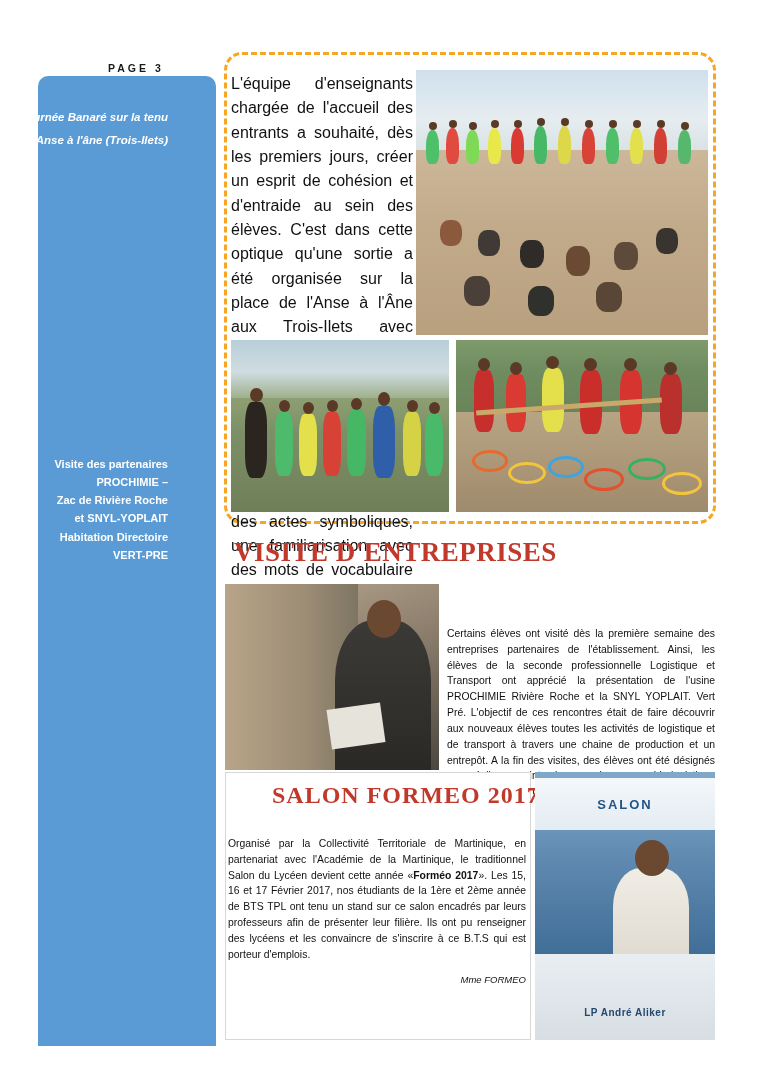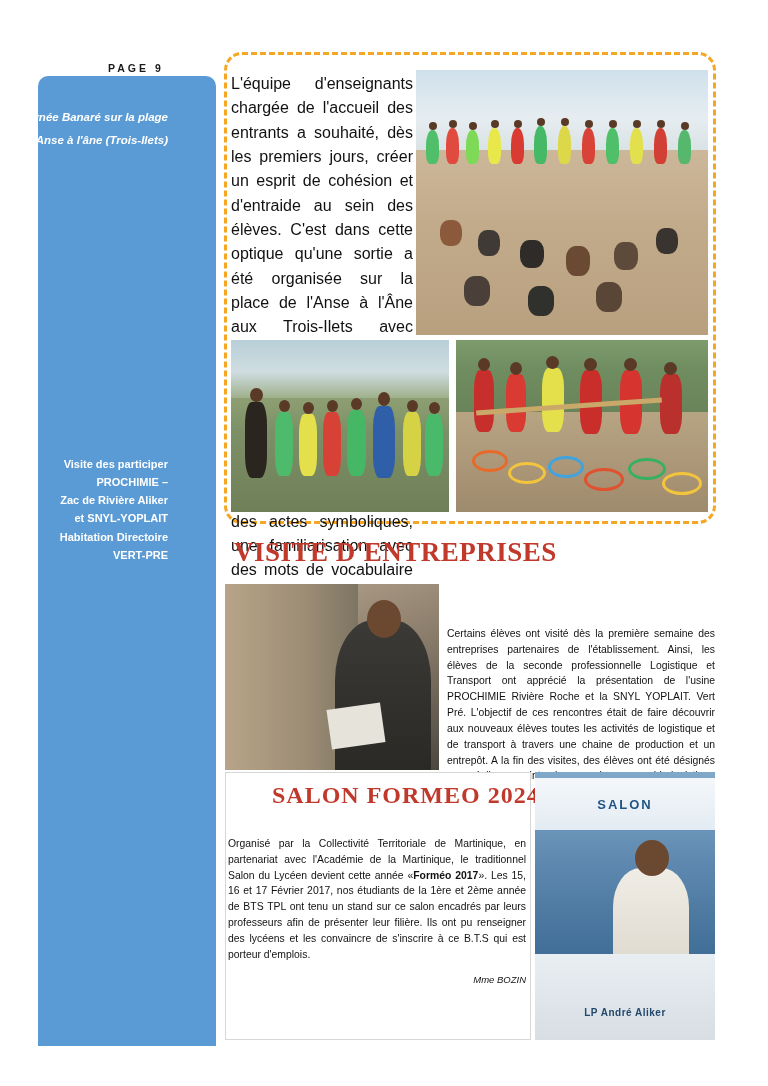--- a/index.html
+++ b/index.html
@@ -254,32 +254,32 @@
     text-align: center;
     font-size: 10px;
     font-weight: bold;
     color: #24486b;
     letter-spacing: 0.5px;
   }
 </style>
 </head>
 <body>
 
-<div class="page-number">PAGE   9</div>
+<div class="page-number">PAGE   3</div>
 
 <div class="sidebar"></div>
 
 <div class="sidebar-top-text">
-  <div class="para2">Journée Banaré sur la plage de l'Anse à l'âne (Trois-Ilets)</div>
+  <div class="para2">Journée Banaré sur la tenu de l'Anse à l'âne (Trois-Ilets)</div>
 </div>
 
 <div class="sidebar-bottom-text">
-  <div>Visite des participer</div>
+  <div>Visite des partenaires</div>
   <div>PROCHIMIE –</div>
-  <div>Zac de Rivière  Aliker</div>
+  <div>Zac de Rivière  Roche</div>
   <div>et SNYL-YOPLAIT</div>
   <div>Habitation  Directoire</div>
   <div>VERT-PRE</div>
 </div>
 
 <div class="dashed-frame"></div>
 
 <div class="top-article">L'équipe d'enseignants chargée de l'accueil des entrants a souhaité, dès les premiers jours, créer un esprit de cohésion et d'entraide au sein des élèves. C'est dans cette optique qu'une sortie a été organisée sur la place de l'Anse à l'Âne aux Trois-Ilets avec l'association Karisko. Cette association fait revenir l'histoire amérindienne au présent à travers des manifestations culturelles et sportives populaires, des actes symboliques, une familiarisation avec des mots de vocabulaire amérindien. Les élèves ont pu construire un carbet, faire des peintures corporelles et participer aux jeux amérindiens .</div>
 
 <div class="photo" id="photo-beach-circle">
@@ -374,25 +374,25 @@
   <div class="head" style="right:38px;bottom:132px;width:34px;height:38px;background:#6b4830;"></div>
   <div style="position:absolute;right:56px;bottom:24px;width:54px;height:40px;background:#e6e3da;transform:rotate(-8deg);"></div>
 </div>
 
 <div class="visite-text">
   <div>Certains élèves ont visité dès la première semaine des entreprises partenaires de l'établissement. Ainsi, les élèves de la seconde professionnelle Logistique et Transport ont apprécié la présentation de l'usine PROCHIMIE Rivière Roche et la SNYL YOPLAIT. Vert Pré. L'objectif de ces rencontres était de faire découvrir aux nouveaux élèves toutes les activités de logistique et de transport à travers une chaine de production et un entrepôt. A la fin des visites, des élèves ont été désignés pour réaliser une interview avec le responsable logistique pour connaitre les caractéristiques de son métier.</div>
   <div class="signature">Mme GABRIEL</div>
 </div>
 
 <div class="salon-box"></div>
-<div class="heading-salon">SALON FORMEO 2024</div>
+<div class="heading-salon">SALON FORMEO 2017</div>
 
 <div class="salon-text">
   <p><span>Organisé par la Collectivité Territoriale de Martinique, en partenariat avec l'Académie de la Martinique, le traditionnel Salon du Lycéen devient cette année «</span><span class="bold">Forméo 2017</span><span>». Les 15, 16 et 17 Février 2017, nos étudiants de la 1ère et 2ème  année de BTS TPL ont tenu un stand sur ce salon encadrés par leurs professeurs afin de présenter leur filière. Ils ont pu renseigner des lycéens et les convaincre de s'inscrire à ce B.T.S qui est porteur d'emplois.</span></p>
-  <div class="signature">Mme BOZIN</div>
+  <div class="signature">Mme FORMEO</div>
 </div>
 
 <div class="photo" id="photo-salon-stand">
   <div class="stand-banner">SALON</div>
   <div style="position:absolute;right:26px;top:96px;width:76px;height:108px;background:linear-gradient(#f0ede6 0%,#dcd7cc 100%);border-radius:36% 36% 0 0;"></div>
   <div class="head" style="right:46px;top:68px;width:34px;height:36px;background:#6b4830;"></div>
   <div class="stand-table"></div>
   <div class="stand-table-label">LP André Aliker</div>
 </div>
 

